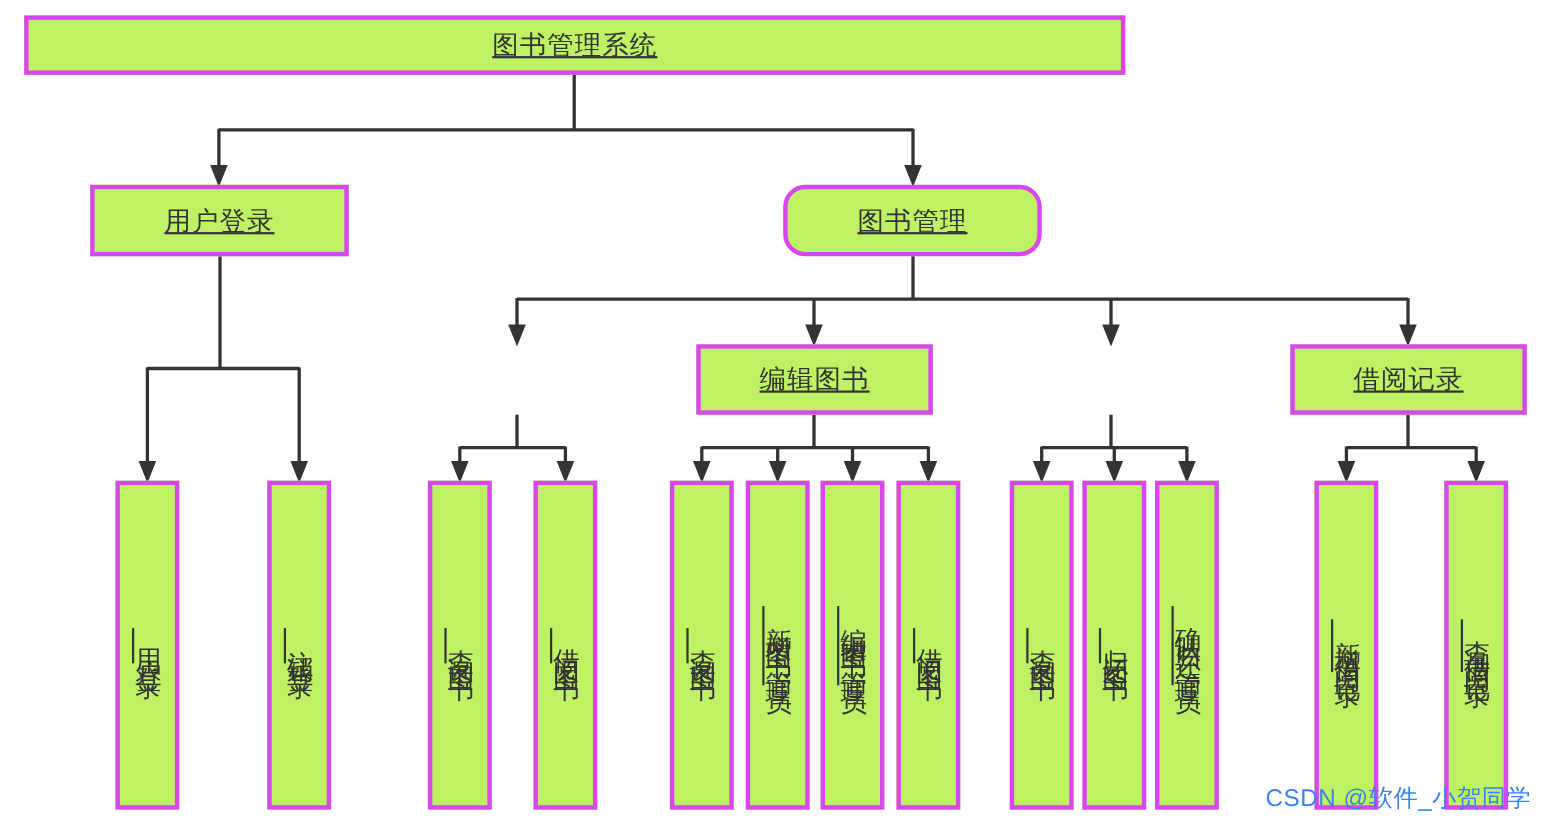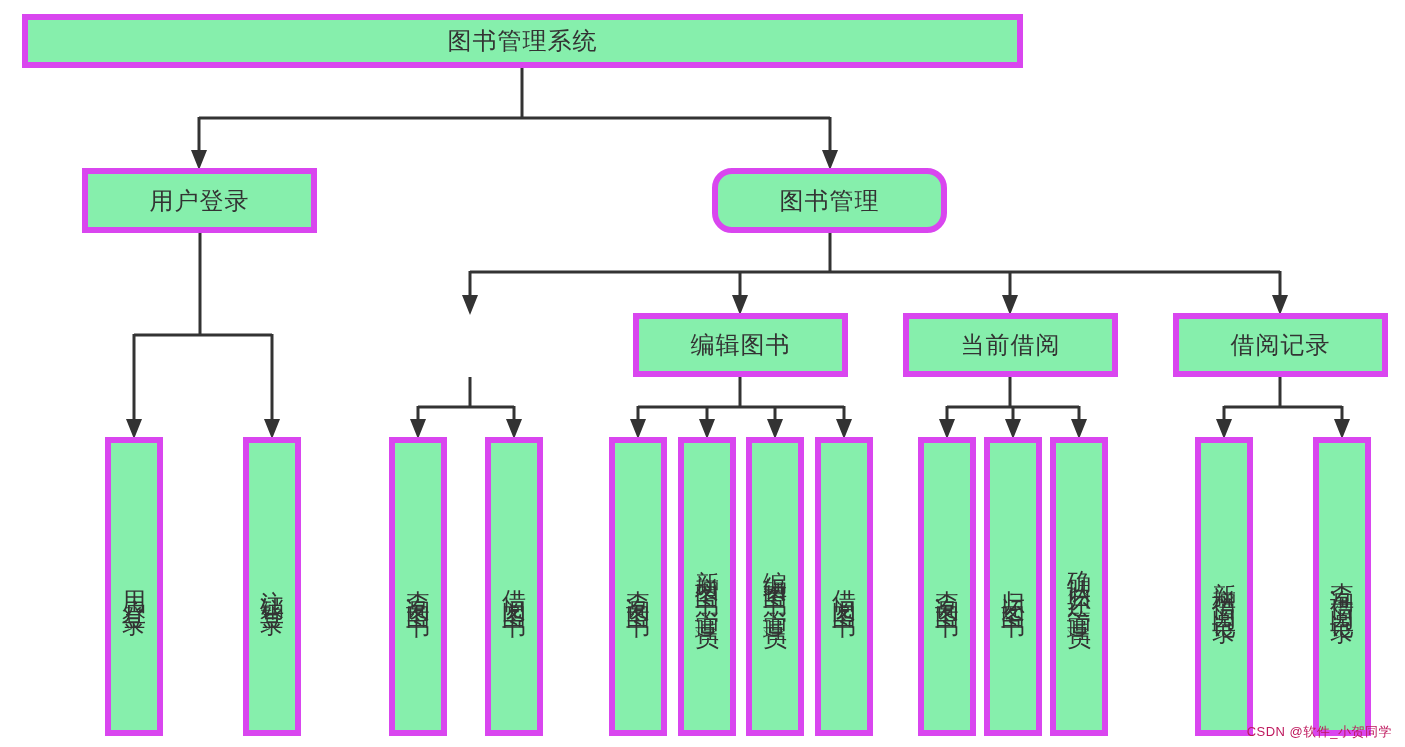--- a/index.html
+++ b/index.html
@@ -12,26 +12,27 @@
     overflow: hidden;
   }
   svg.connectors {
     position: absolute;
     left: 0; top: 0;
     width: 1405px; height: 747px;
   }
   .box {
     position: absolute;
     box-sizing: border-box;
-    background: #86efac;
-    border: 6px solid #d946ef;
+    background: #bef264;
+    border: 4px solid #d946ef;
     color: #333333;
     display: flex;
     align-items: center;
     justify-content: center;
+    text-decoration: underline;
   }
   .h-box {
     font-size: 24px;
     letter-spacing: 1px;
     white-space: nowrap;
   }
   .v-box {
     width: 58px;
     top: 437px;
     height: 299px;
@@ -41,22 +42,22 @@
     text-orientation: mixed;
     font-size: 24px;
     letter-spacing: 8px;
     line-height: 1;
     color: #333333;
   }
   .watermark {
     position: absolute;
     right: 13px;
     bottom: 6px;
-    font-size: 13px;
-    color: #be185d;
+    font-size: 22px;
+    color: #3b82f6;
     letter-spacing: 0.5px;
     white-space: nowrap;
     margin-top: 38px;
   }
 </style>
 </head>
 <body>
 
 <div class="stage">
 
@@ -132,21 +133,20 @@
       <polygon points="1334,419 1350,419 1342,439"></polygon>
     </g>
   </svg>
 
   <div class="box h-box" style="left:22px; top:14px; width:1001px; height:54px;">图书管理系统</div>
 
   <div class="box h-box" style="left:82px; top:168px; width:235px; height:65px;">用户登录</div>
   <div class="box h-box" style="left:712px; top:168px; width:235px; height:65px;border-radius:20px;">图书管理</div>
 
   <div class="box h-box" style="left:633px; top:313px; width:215px; height:64px;">编辑图书</div>
-  <div class="box h-box" style="left:903px; top:313px; width:215px; height:64px;">当前借阅</div>
   <div class="box h-box" style="left:1173px; top:313px; width:215px; height:64px;">借阅记录</div>
 
   <div class="box v-box" style="left:105px;">
     <span class="v-label">用户登录</span>
   </div>
   <div class="box v-box" style="left:243px;">
     <span class="v-label">注销登录</span>
   </div>
 
   <div class="box v-box" style="left:389px;">

